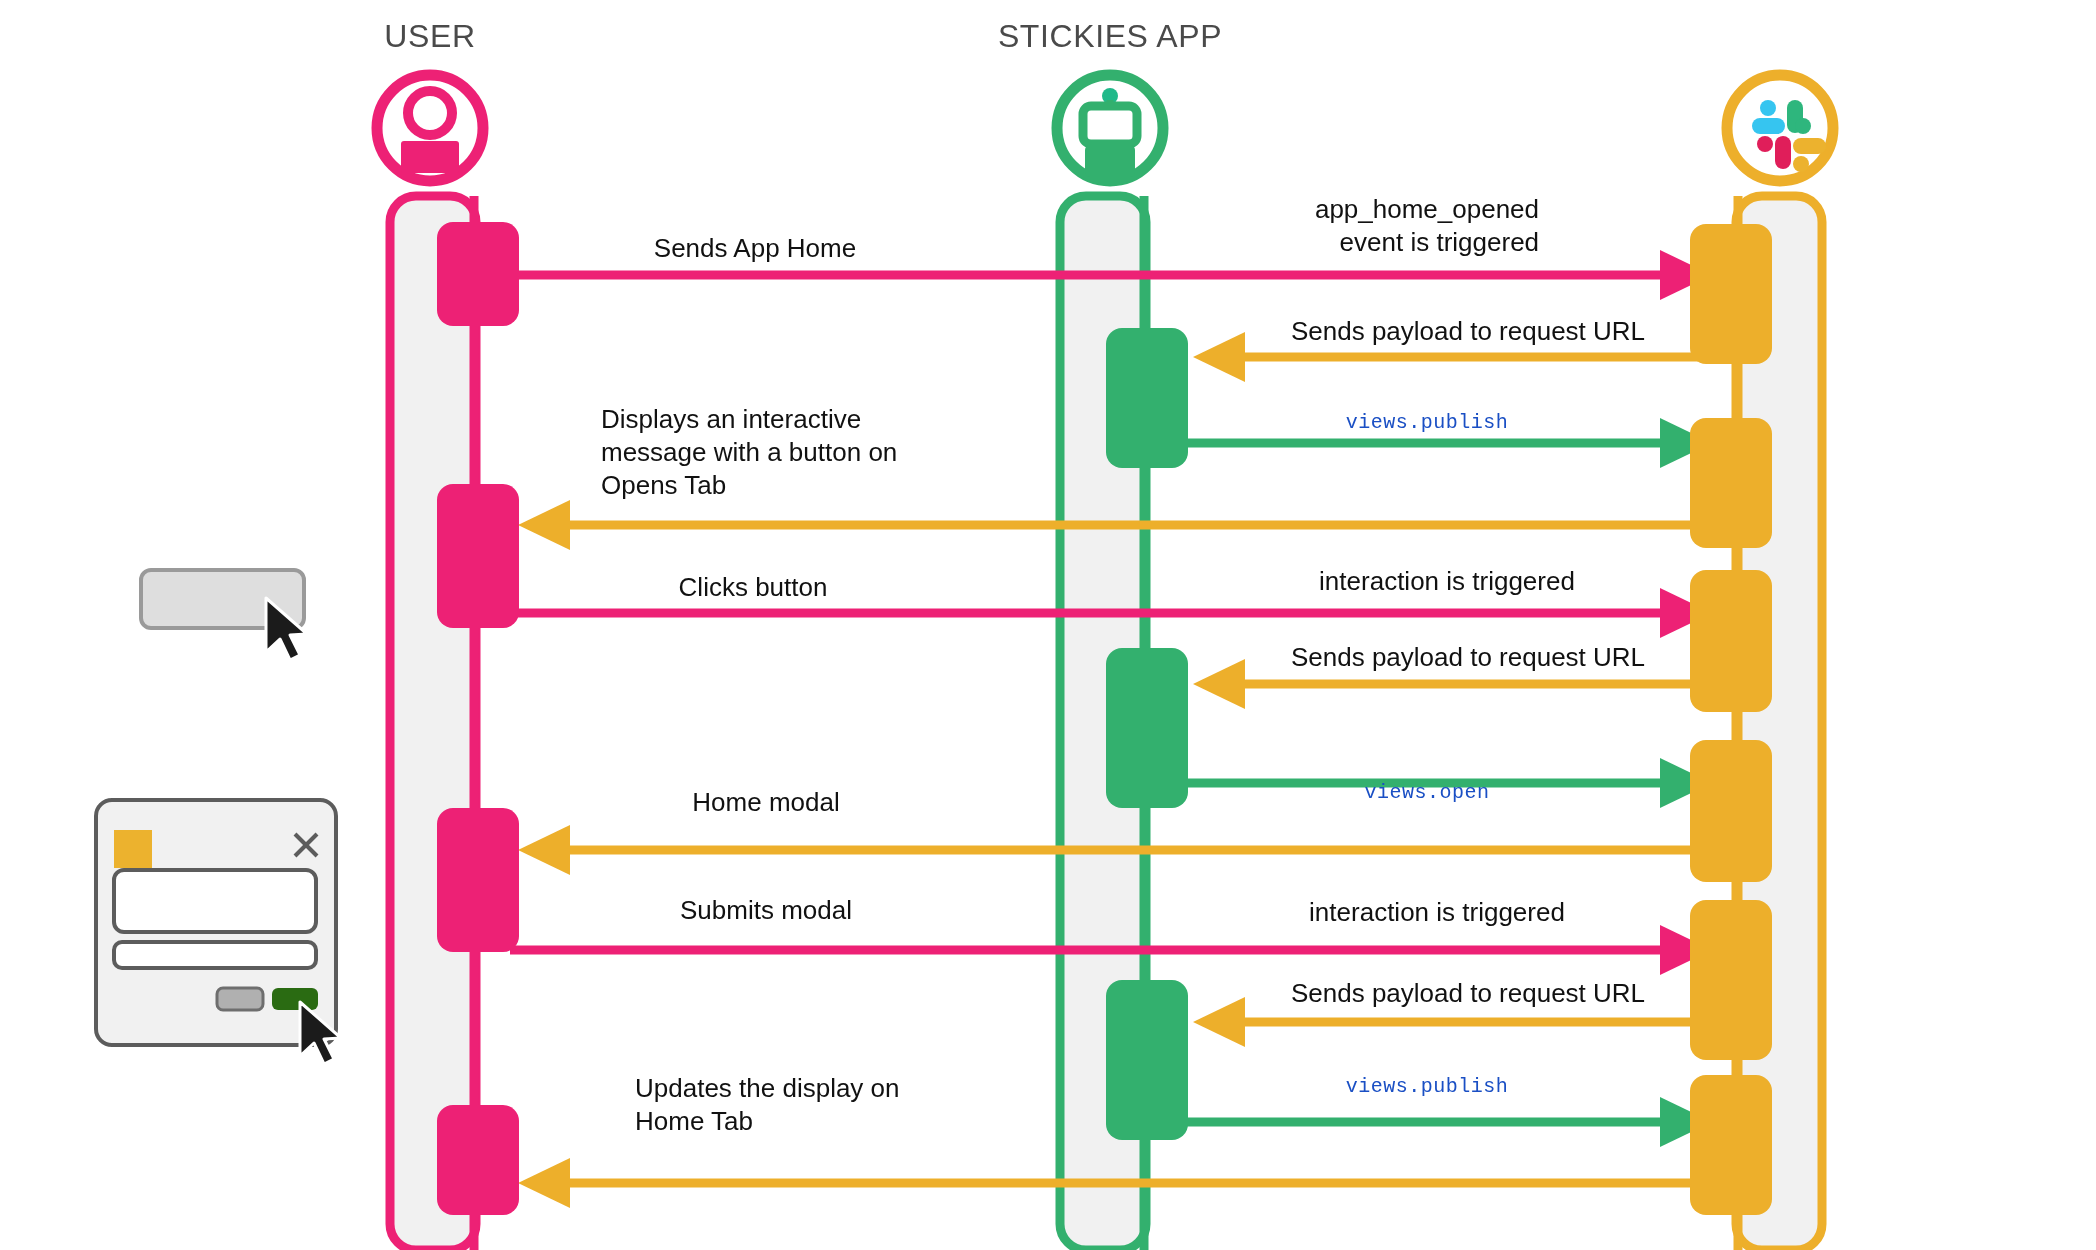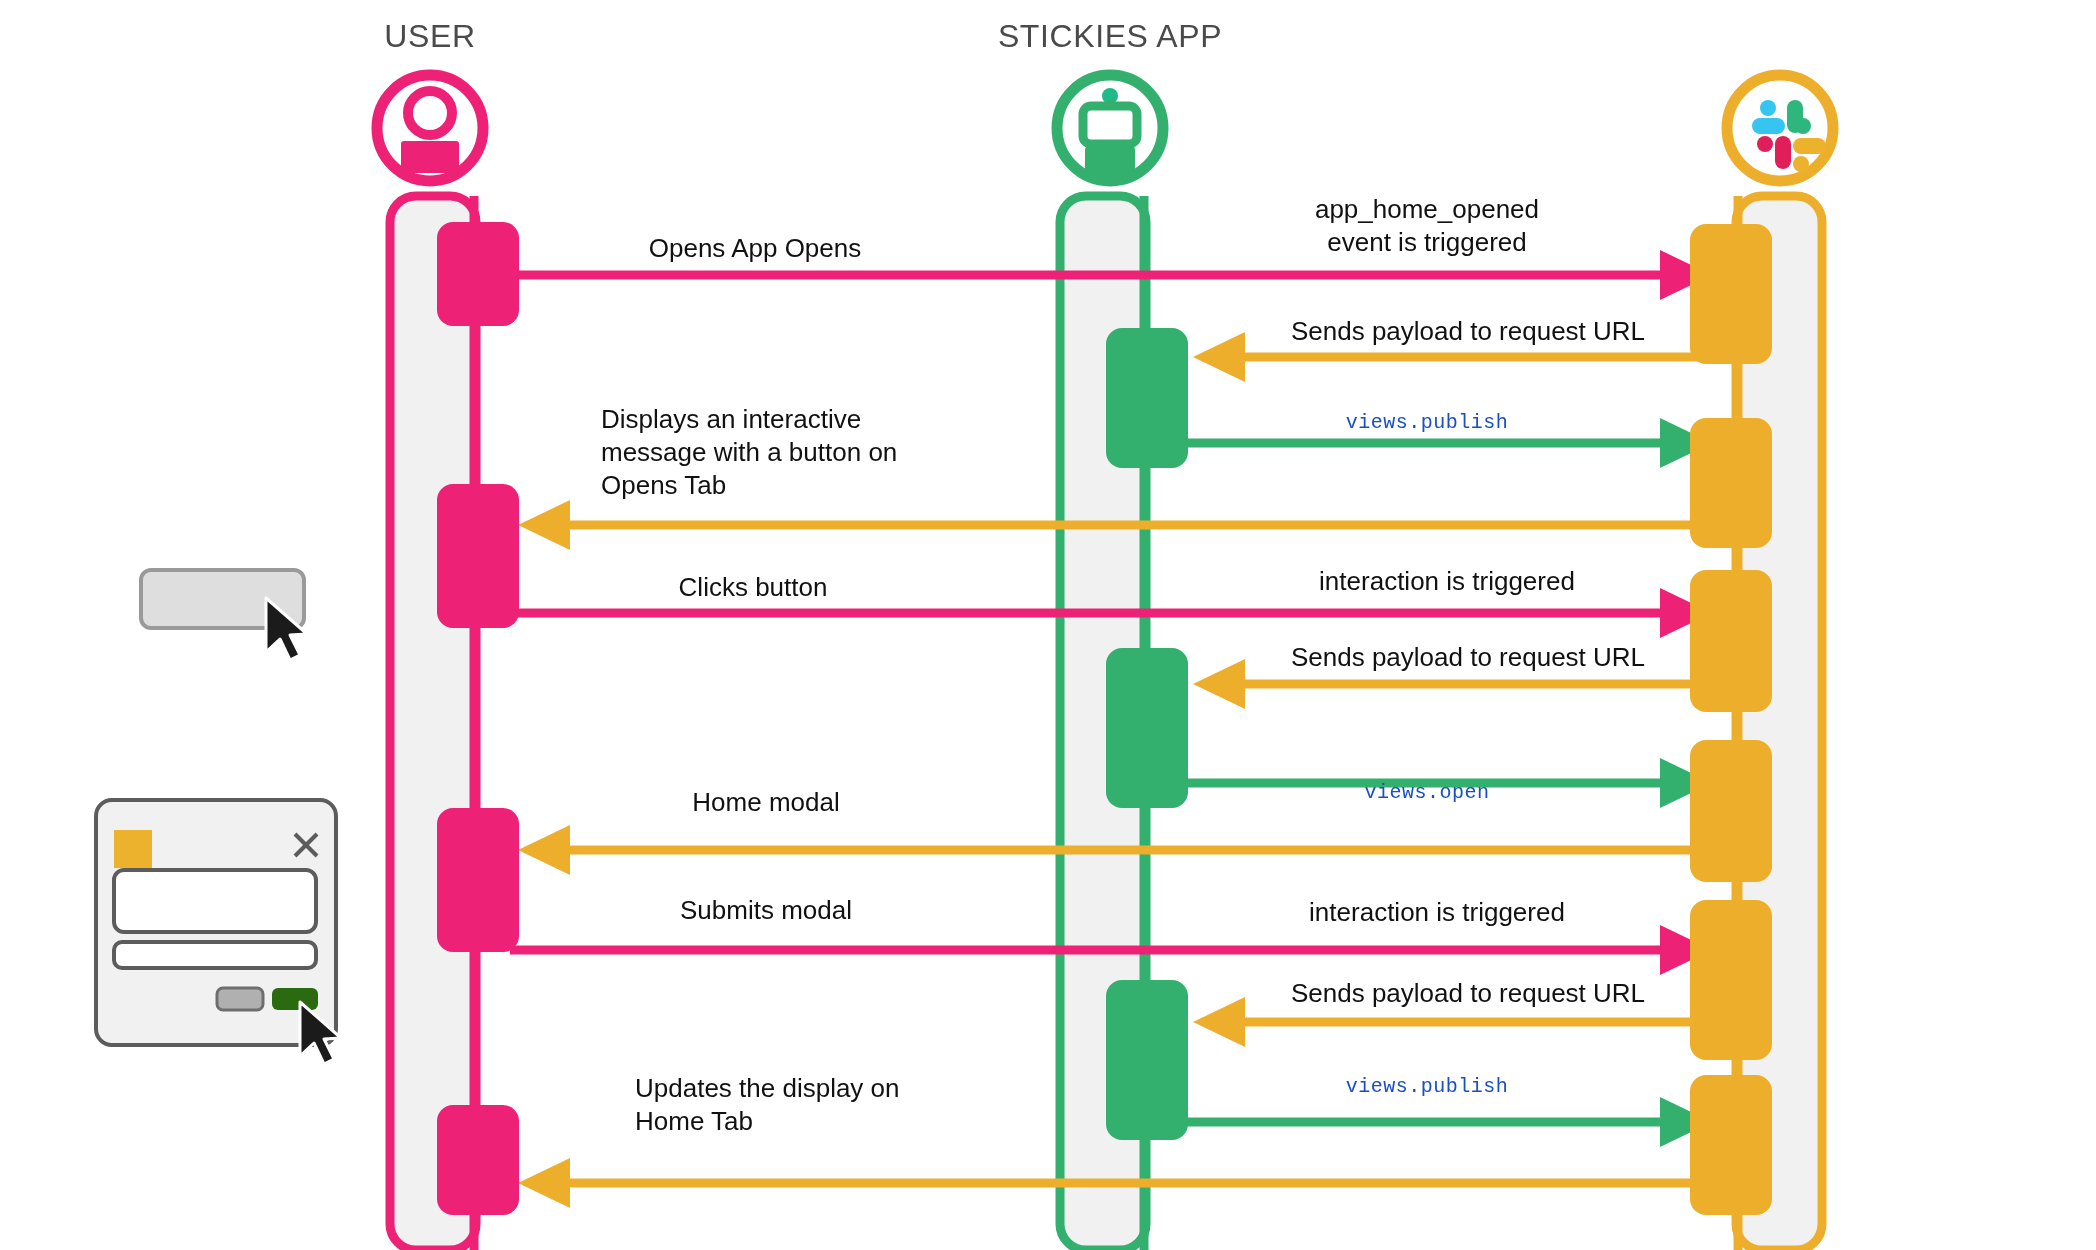--- a/index.html
+++ b/index.html
@@ -1,21 +1,21 @@
 <!DOCTYPE html>
 <html><head>
 <meta charset="utf-8">
 <style>
   html,body{margin:0;padding:0;background:#ffffff;}
   body{width:2096px;height:1250px;font-family:"Liberation Sans",sans-serif;position:relative;overflow:hidden;}
   #stage{position:absolute;left:0;top:0;width:2096px;height:1250px;}
   #svg{position:absolute;left:0;top:0;}
   .col-title{position:absolute;color:#4a4a4a;font-size:32px;letter-spacing:.6px;text-align:center;white-space:nowrap;transform:translateX(-50%);font-family:"Liberation Sans",sans-serif;}
   .msg-label{position:absolute;color:#111111;font-size:26px;line-height:33px;font-family:"Liberation Sans",sans-serif;white-space:pre-line;}
-  .msg-label.center{text-align:center;transform:translateX(-50%);}
+  .msg-label.center{text-align:right;transform:translateX(-50%);}
   .msg-label.api{color:#1A4FC4;font-family:"Liberation Mono",monospace;font-size:20px;letter-spacing:.5px;}
 </style>
 </head>
 <body>
 
 <div id="stage">
 
   <div class="col-title" style="left:430px;top:18px;">USER</div>
   <div class="col-title" style="left:1110px;top:18px;">STICKIES APP</div>
 
@@ -166,21 +166,21 @@
       <rect x="114" y="870" width="202" height="62" rx="10" ry="10" fill="#ffffff" stroke="#5c5c5c" stroke-width="4"></rect>
       <rect x="114" y="942" width="202" height="26" rx="8" ry="8" fill="#ffffff" stroke="#5c5c5c" stroke-width="4"></rect>
       <rect x="217" y="988" width="46" height="22" rx="6" ry="6" fill="#B0B0B0" stroke="#6e6e6e" stroke-width="3"></rect>
       <rect x="272" y="988" width="46" height="22" rx="6" ry="6" fill="#2A6B12"></rect>
       <g>
         <path d="M300 1002 L300 1056 L314 1043 L324 1064 L334 1059 L324 1039 L341 1038 Z" fill="#1b1b1b" stroke="#ffffff" stroke-width="3" stroke-linejoin="round"></path>
       </g>
     </g>
   </svg>
 
-  <div class="msg-label center" style="left:755px;top:232px;">Opens App Opens</div>
+  <div class="msg-label center" style="left:755px;top:232px;">Sends App Home</div>
   <div class="msg-label center" style="left:1427px;top:193px;">app_home_opened
 event is triggered</div>
   <div class="msg-label center" style="left:1468px;top:315px;">Sends payload to request URL</div>
   <div class="msg-label center api" style="left:1427px;top:406px;">views.publish</div>
   <div class="msg-label" style="left:601px;top:403px;">Displays an interactive
 message with a button on
 Opens Tab</div>
   <div class="msg-label center" style="left:753px;top:571px;">Clicks button</div>
   <div class="msg-label center" style="left:1447px;top:565px;">interaction is triggered</div>
   <div class="msg-label center" style="left:1468px;top:641px;">Sends payload to request URL</div>

